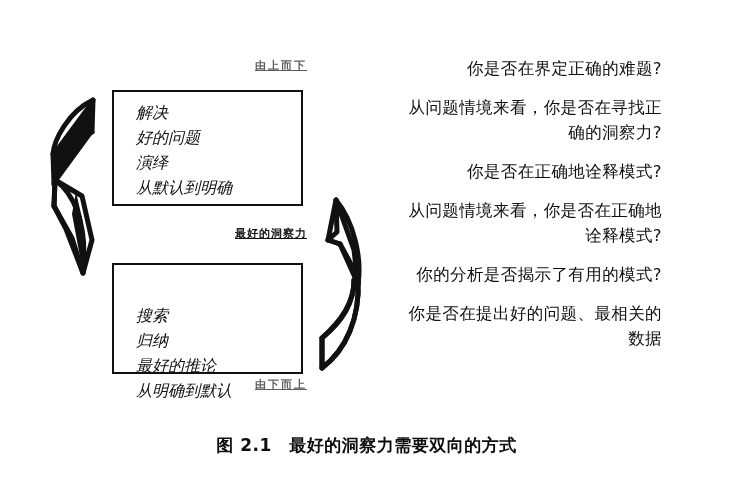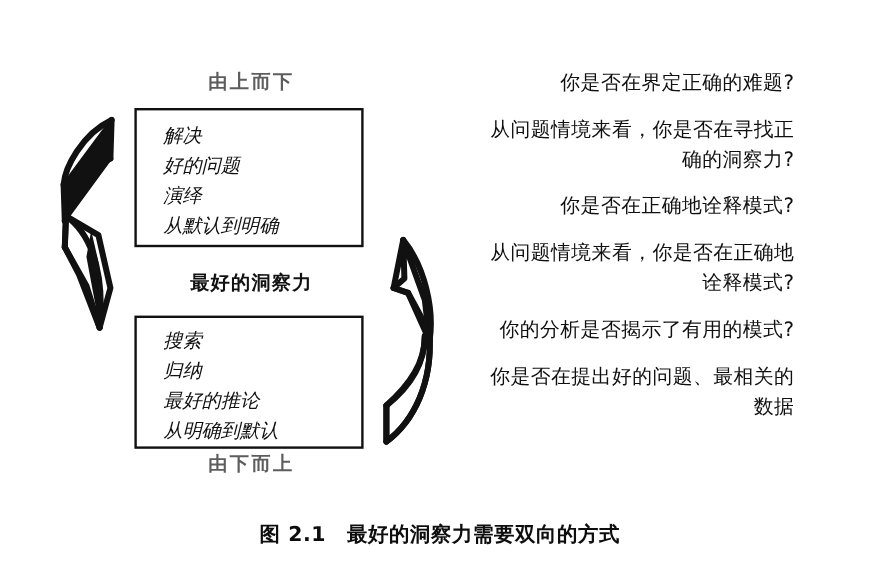--- a/index.html
+++ b/index.html
@@ -21,26 +21,27 @@
     left: 0;
     top: 0;
     width: 733px;
     height: 487px;
   }
 
   
   .flow-label {
     position: absolute;
     width: 195px;
-    text-align: center;
-    font-size: 16px;
+    text-align: right;
+    font-size: 11px;
     font-weight: bold;
     letter-spacing: 2px;
     color: #121212;
     white-space: nowrap;
+    text-decoration: underline;
   }
   .flow-label.faded {
     color: #3a3a3a;
     opacity: .82;
   }
 
   #top-direction-label  { left: 112px; top: 58px; }
   #middle-insight-label { left: 112px; top: 226px; letter-spacing: 1px; }
   #bottom-direction-label { left: 112px; top: 377px; }
 
@@ -61,21 +62,21 @@
     padding: 8px 0 0 22px;
   }
   .flow-box li {
     font-size: 16px;
     font-weight: normal;
     font-style: italic;
     line-height: 25px;
     color: #101010;
     white-space: nowrap;
   }
-  #bottom-flow-box ul { padding-top: 6px; }
+  #bottom-flow-box ul { padding-top: 6px; margin-top: 32px; }
 
   
   .curved-arrow {
     position: absolute;
   }
   #left-cycle-arrow  { left: 42px;  top: 88px; }
   #right-cycle-arrow { left: 310px; top: 192px; }
 
   
   #question-list {

